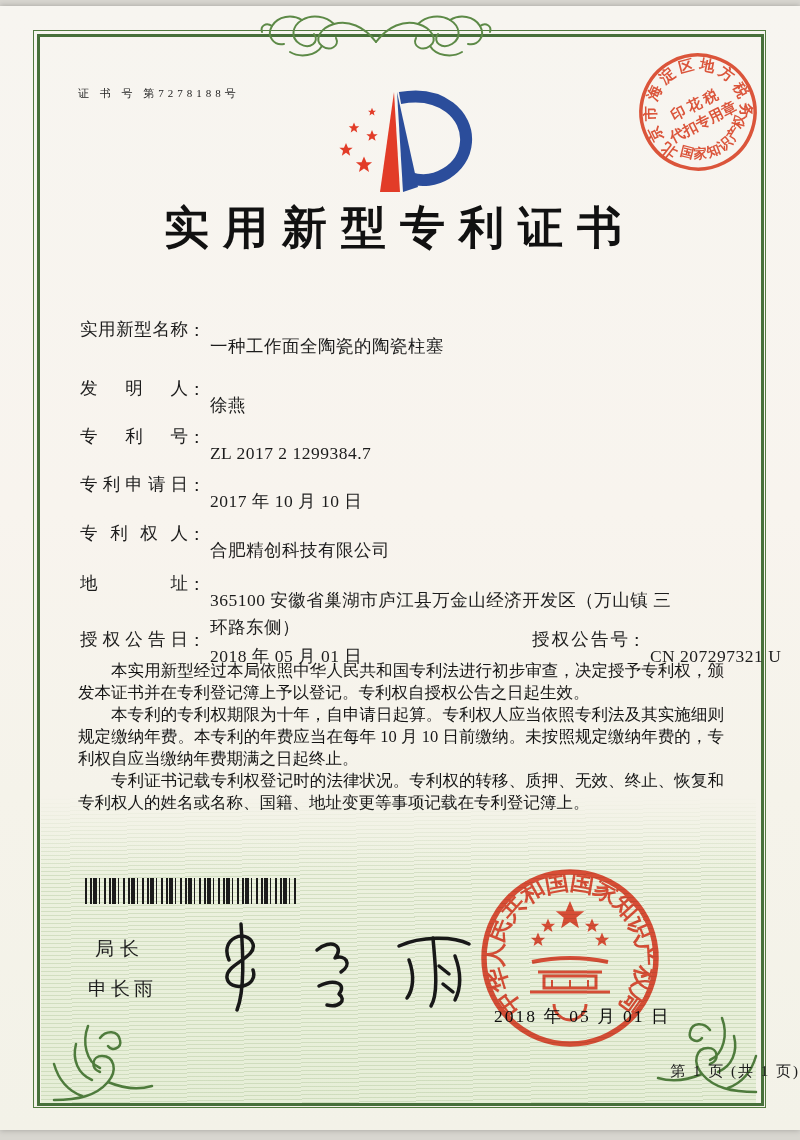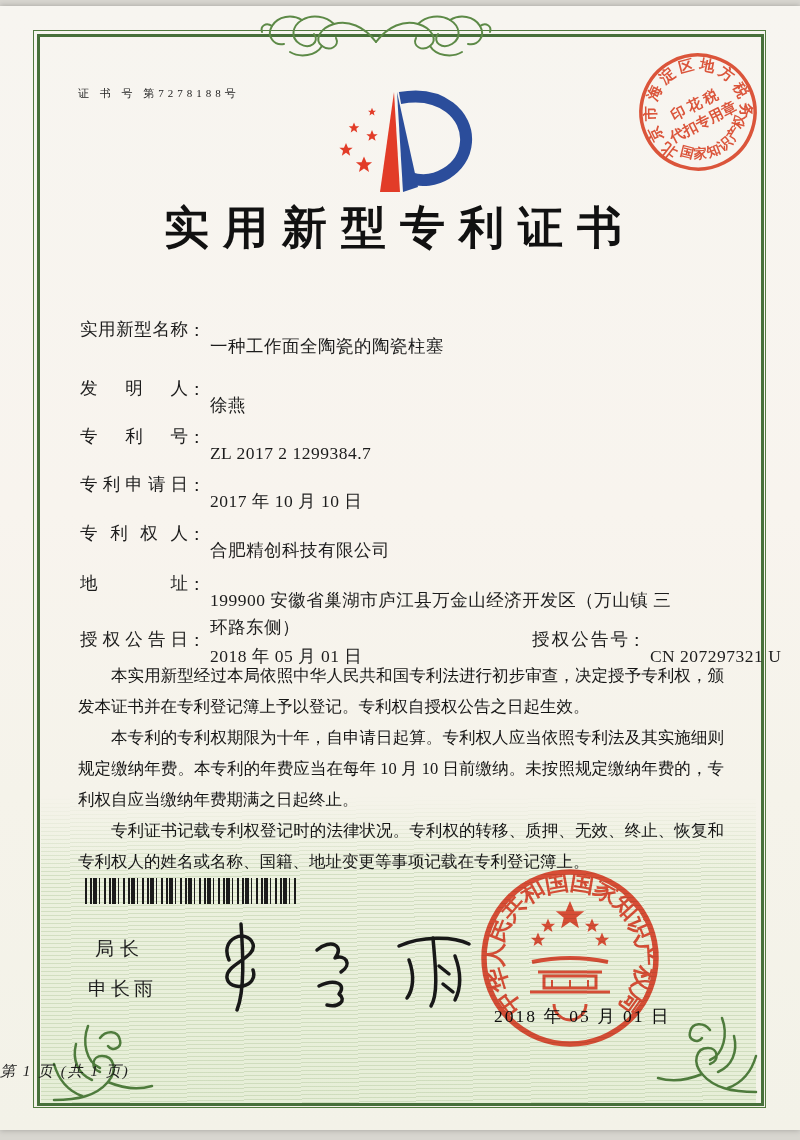--- a/index.html
+++ b/index.html
@@ -27,37 +27,37 @@
   
   .frow{position:absolute;left:80px;font-size:17.5px;line-height:27px;}
   .flabel{display:inline-block;width:108px;text-align:justify;text-align-last:justify;
     vertical-align:top;font-weight:500;font-family:Liberation Mono, monospace;}
   .colon{vertical-align:top;}
   .fvalue{display:inline-block;vertical-align:top;max-width:470px;letter-spacing:.5px;margin-top:16px;}
   .grant-right{position:absolute;left:452px;top:0;white-space:nowrap;}
   .grant-right .flabel{width:96px;}
   
   .body-text{position:absolute;left:78px;top:660px;width:646px;font-size:16.5px;
-    line-height:31px;text-align:justify;color:#151515;}
+    line-height:22px;text-align:justify;color:#151515;}
   .body-text p{margin:0;text-indent:2em;}
   .barcode{position:absolute;left:85px;top:878px;width:212px;height:26px;
     background:repeating-linear-gradient(90deg,
       #1b1b1b 0 2px,rgba(0,0,0,0) 2px 5px,#1b1b1b 5px 7px,rgba(0,0,0,0) 7px 8px,
       #1b1b1b 8px 12px,rgba(0,0,0,0) 12px 14px,#1b1b1b 14px 15px,rgba(0,0,0,0) 15px 19px);}
   .sig-title{position:absolute;left:95px;top:936px;font-size:19px;letter-spacing:6px;
     font-family:"Liberation Sans","DejaVu Sans",sans-serif;}
   .sig-name{position:absolute;left:88px;top:976px;font-size:19px;letter-spacing:4px;
     font-family:Liberation Mono, monospace;}
   .sig-hand{position:absolute;left:195px;top:908px;}
   .office-seal{position:absolute;left:468px;top:858px;mix-blend-mode:multiply;}
   .seal-date{position:absolute;left:494px;top:1004px;font-size:17.5px;letter-spacing:2px;
     color:#0d0d0d;z-index:6;}
   .tax-stamp{position:absolute;left:622px;top:36px;mix-blend-mode:multiply;z-index:5;}
-  .footer{position:absolute;left:0;top:1062px;width:800px;text-align:left;
-    font-size:15px;letter-spacing:2px;font-style:italic;}
+  .footer{position:absolute;left:0;top:1062px;width:800px;text-align:right;
+    font-size:15px;letter-spacing:2px;}
   .ornament-top{position:absolute;left:256px;top:12px;}
   .corner-bl{position:absolute;left:48px;top:1004px;}
   .corner-br{position:absolute;left:652px;top:996px;transform:scaleX(-1);}
   svg{display:block;}
 </style>
 </head>
 <body>
 
 <div class="stage">
   <div class="paper"></div>
@@ -133,21 +133,21 @@
   <div class="frow" style="top:472px">
     <span class="flabel">专利申请日</span><span class="colon">：</span>
     <span class="fvalue">2017 年 10 月 10 日</span>
   </div>
   <div class="frow" style="top:521px">
     <span class="flabel">专利权人</span><span class="colon">：</span>
     <span class="fvalue">合肥精创科技有限公司</span>
   </div>
   <div class="frow" style="top:571px">
     <span class="flabel">地址</span><span class="colon">：</span>
-    <span class="fvalue">199900 安徽省巢湖市庐江县万金山经济开发区（万山镇 三环路东侧）</span>
+    <span class="fvalue">365100 安徽省巢湖市庐江县万金山经济开发区（万山镇 三环路东侧）</span>
   </div>
   <div class="frow" style="top:627px;width:650px">
     <span class="flabel">授权公告日</span><span class="colon">：</span>
     <span class="fvalue">2018 年 05 月 01 日</span>
     <span class="grant-right">
       <span class="flabel">授权公告号</span><span class="colon">：</span>
       <span class="fvalue">CN 207297321 U</span>
     </span>
   </div>
 

